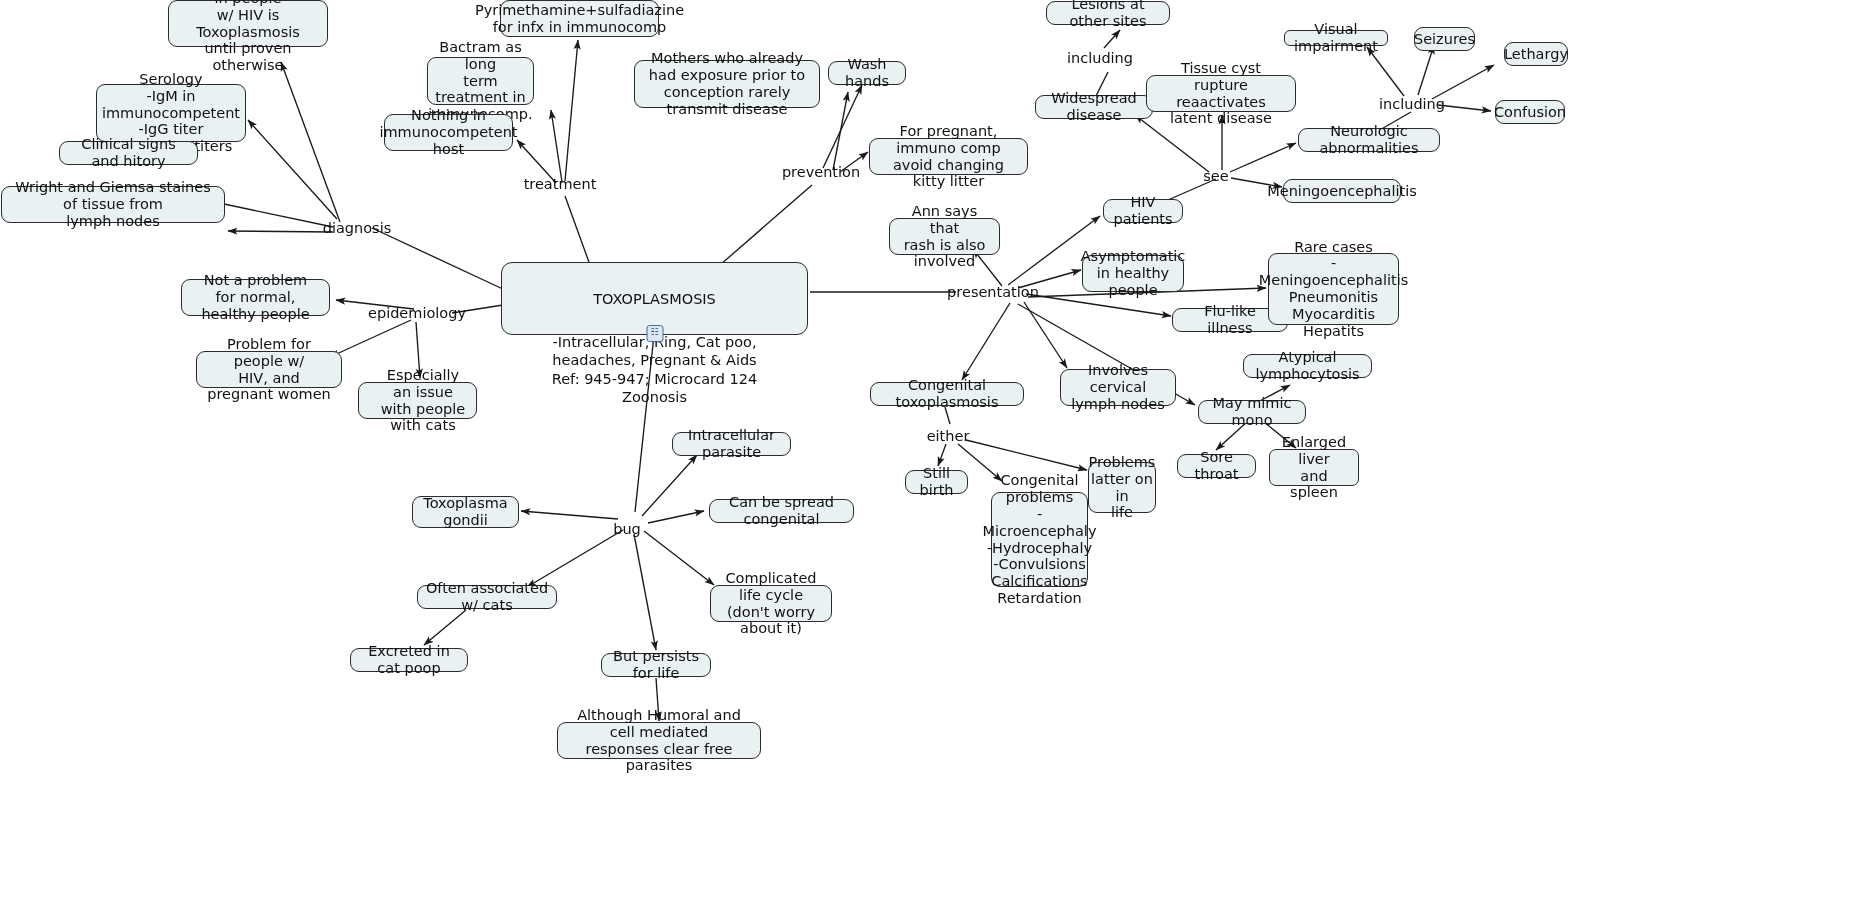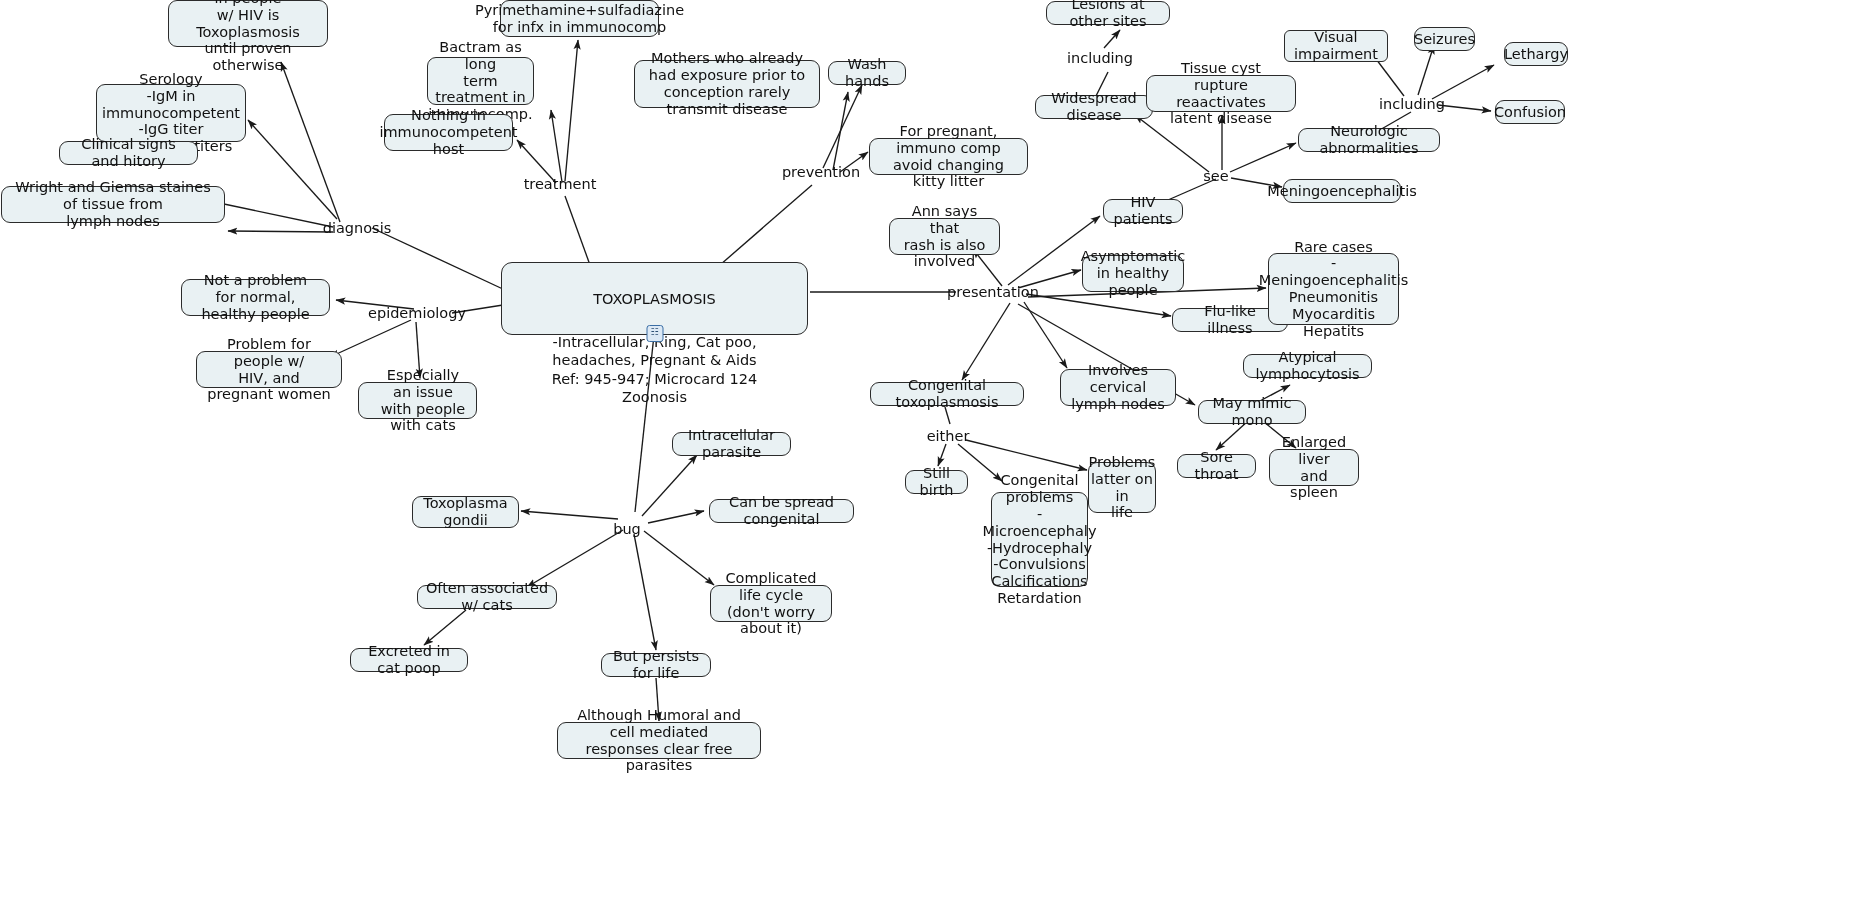--- a/index.html
+++ b/index.html
@@ -217,21 +217,21 @@
 for normal, healthy people</span></div>
   <div class="node" style="left:196px; top:351px; width:146px; height:37px;"><span>Problem for people w/
 HIV, and pregnant women</span></div>
   <div class="node" style="left:358px; top:382px; width:119px; height:37px;padding-left:18px;"><span>Especially an issue
 with people with cats</span></div>
 
   <div class="node" style="left:1046px; top:1px; width:124px; height:24px;"><span>Lesions at other sites</span></div>
   <div class="node" style="left:1035px; top:95px; width:118px; height:24px;"><span>Widespread disease</span></div>
   <div class="node" style="left:1146px; top:75px; width:150px; height:37px;"><span>Tissue cyst rupture
 reaactivates latent disease</span></div>
-  <div class="node" style="left:1284px; top:30px; width:104px; height:32px;border-radius:6px;"><span>Visual impairment</span></div>
+  <div class="node" style="left:1284px; top:30px; width:104px; height:16px;border-radius:6px;"><span>Visual impairment</span></div>
   <div class="node" style="left:1414px; top:27px; width:61px; height:24px;"><span>Seizures</span></div>
   <div class="node" style="left:1504px; top:42px; width:64px; height:24px;"><span>Lethargy</span></div>
   <div class="node" style="left:1495px; top:100px; width:70px; height:24px;"><span>Confusion</span></div>
   <div class="node" style="left:1298px; top:128px; width:142px; height:24px;"><span>Neurologic abnormalities</span></div>
   <div class="node" style="left:1283px; top:179px; width:118px; height:24px;"><span>Meningoencephalitis</span></div>
 
   <div class="node" style="left:1103px; top:199px; width:80px; height:24px;"><span>HIV patients</span></div>
   <div class="node" style="left:889px; top:218px; width:111px; height:37px;"><span>Ann says that
 rash is also involved</span></div>
   <div class="node" style="left:1082px; top:255px; width:102px; height:37px;"><span>Asymptomatic
@@ -240,21 +240,21 @@
   <div class="node" style="left:1268px; top:253px; width:131px; height:72px;"><span>Rare cases
 -Meningoencephalitis
 Pneumonitis
 Myocarditis
 Hepatits</span></div>
   <div class="node" style="left:1060px; top:369px; width:116px; height:37px;"><span>Involves cervical
 lymph nodes</span></div>
   <div class="node" style="left:1243px; top:354px; width:129px; height:24px;"><span>Atypical lymphocytosis</span></div>
   <div class="node" style="left:1198px; top:400px; width:108px; height:24px;"><span>May mimic mono</span></div>
   <div class="node" style="left:1177px; top:454px; width:79px; height:24px;"><span>Sore throat</span></div>
-  <div class="node" style="left:1269px; top:449px; width:90px; height:37px;"><span>Enlarged liver
+  <div class="node" style="left:1269px; top:449px; width:90px; height:37px;border-radius:7px;"><span>Enlarged liver
 and spleen</span></div>
 
   <div class="node" style="left:870px; top:382px; width:154px; height:24px;"><span>Congenital toxoplasmosis</span></div>
   <div class="node" style="left:905px; top:470px; width:63px; height:24px;"><span>Still birth</span></div>
   <div class="node" style="left:991px; top:492px; width:97px; height:95px;"><span>Congenital
 problems
 -Microencephaly
 -Hydrocephaly
 -Convulsions
 Calcifications

